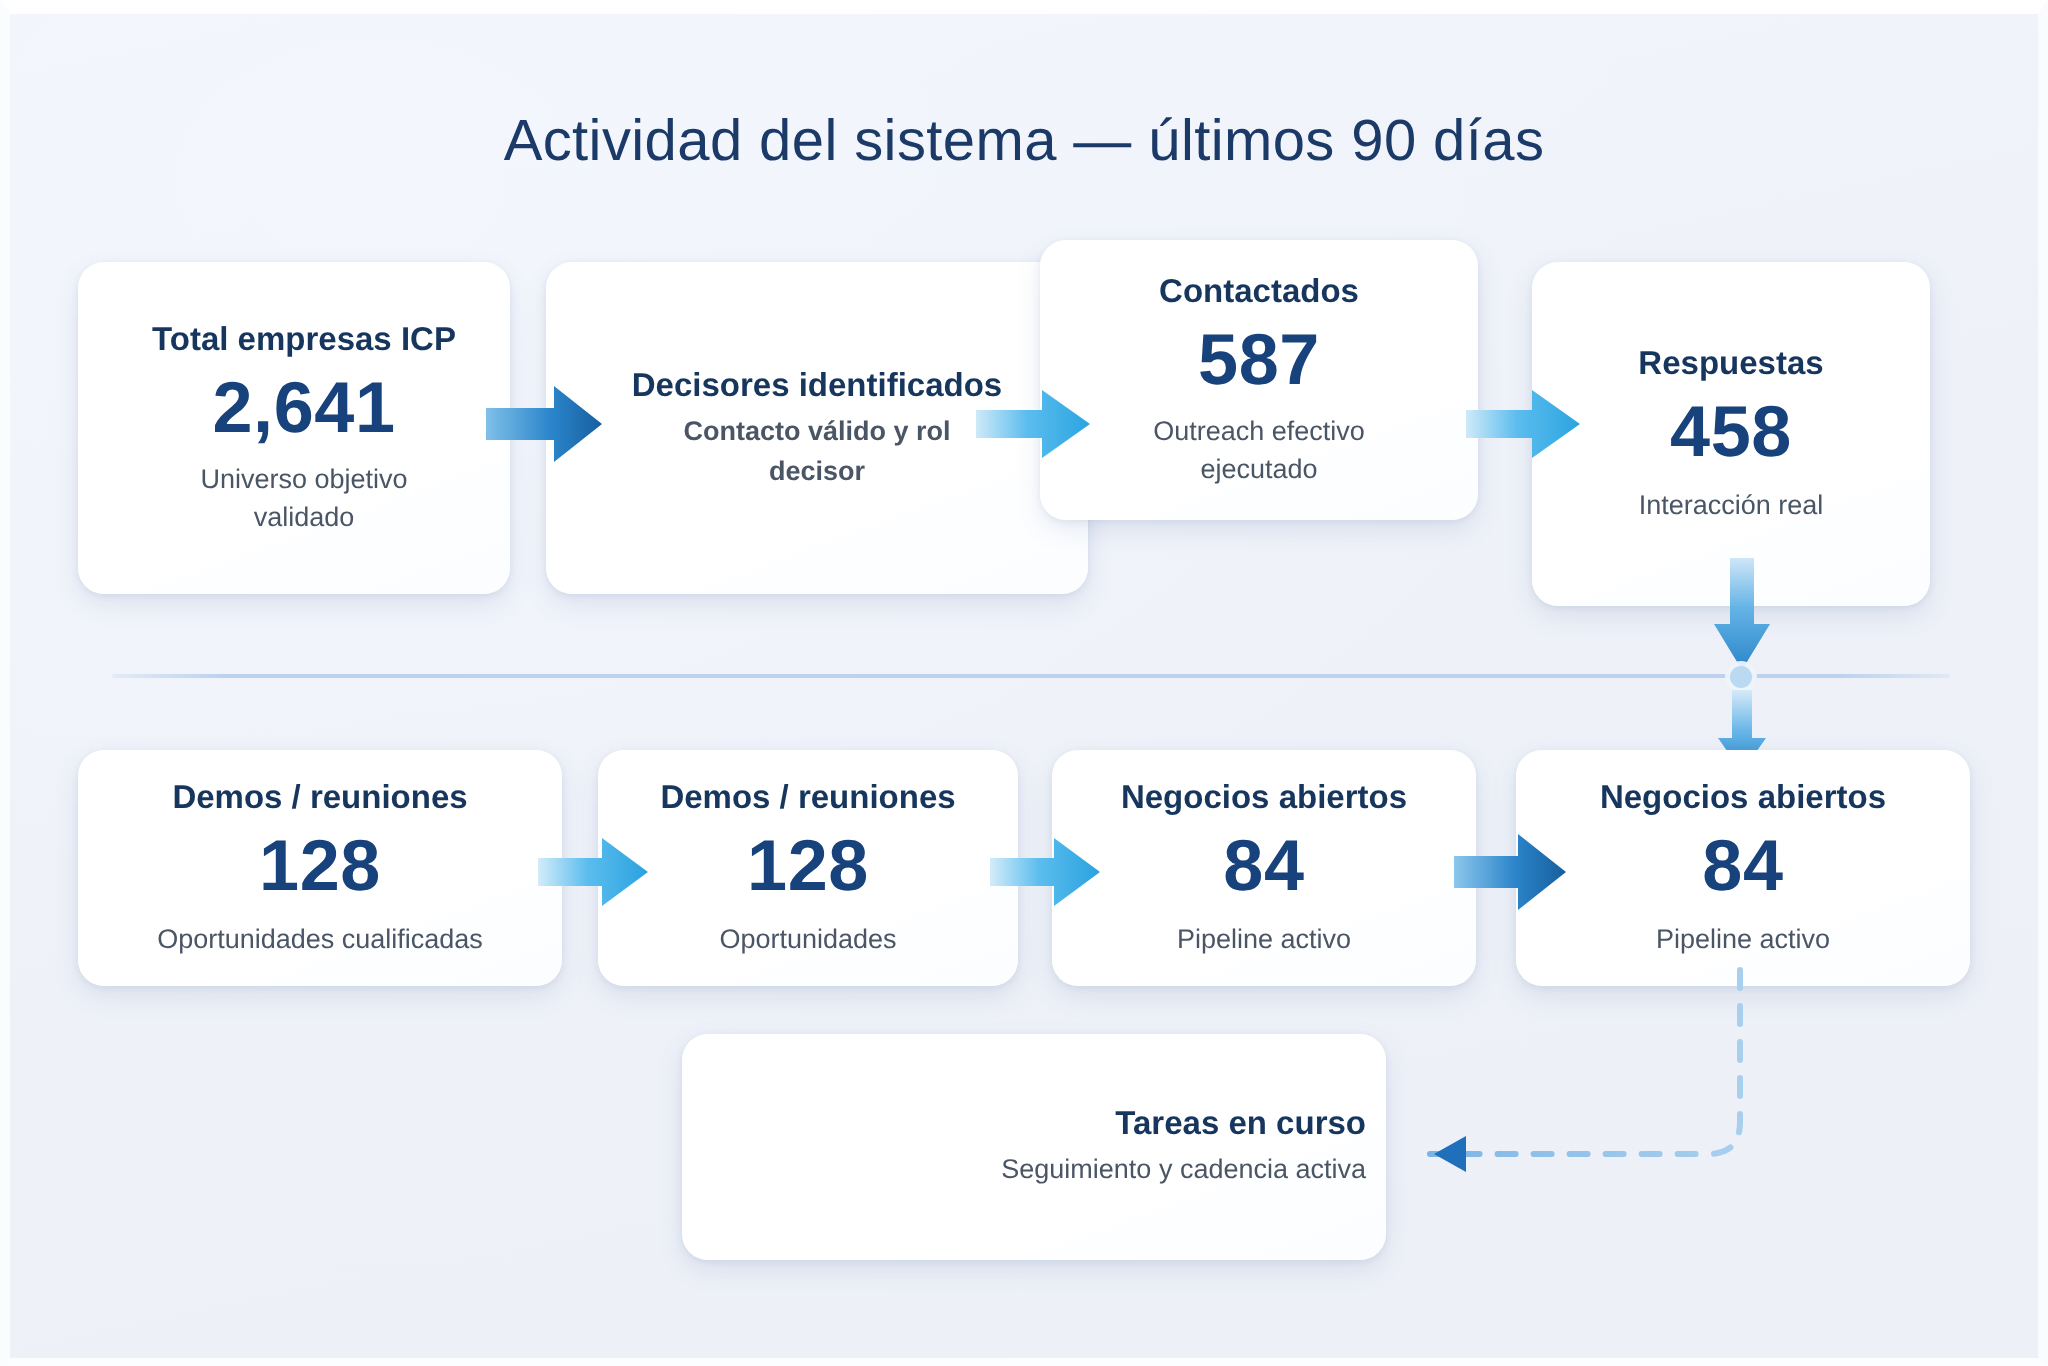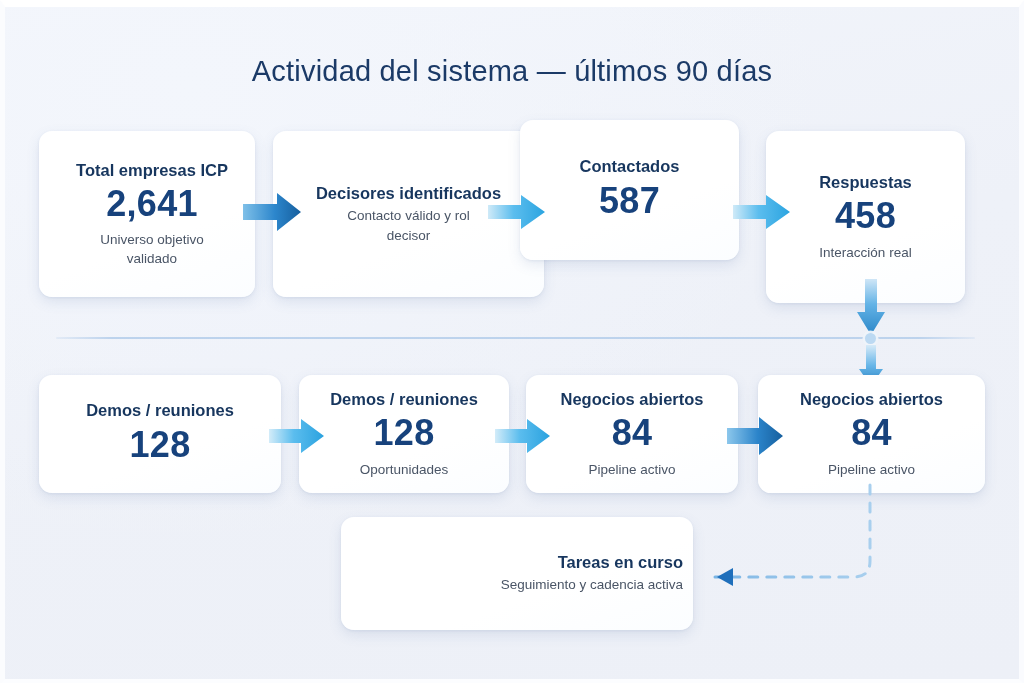--- a/index.html
+++ b/index.html
@@ -116,26 +116,27 @@
   <div id="title">Actividad del sistema — últimos 90 días</div>
 
   <div class="card" style="left:34px; top:124px; width:216px; height:166px;padding-left:20px;">
     <div class="c-title">Total empresas ICP</div>
     <div class="c-value">2,641</div>
     <div class="c-desc" style="max-width:150px;">Universo objetivo validado</div>
   </div>
 
   <div class="card" style="left:268px; top:124px; width:271px; height:166px;">
     <div class="c-title">Decisores identificados</div>
-    <div class="c-desc" style="max-width:152px;">Contacto válido y rol decisor</div>
+    <div class="c-desc" style="max-width:152px;font-weight:bold;">Contacto válido y rol decisor</div>
   </div>
 
   <div class="card" style="left:515px; top:113px; width:219px; height:140px;">
     <div class="c-title">Contactados</div>
     <div class="c-value">587</div>
+    <div class="c-desc" style="max-width:152px;">Outreach efectivo ejecutado</div>
   </div>
 
   <div class="card wide" style="left:761px; top:124px; width:199px; height:172px;">
     <div class="c-title">Respuestas</div>
     <div class="c-value">458</div>
     <div class="c-desc">Interacción real</div>
   </div>
 
   <div class="arrow-h" style="left:236px; top:184px;">
     <svg width="62" height="42" viewBox="0 0 62 42">
@@ -202,20 +203,21 @@
           <stop offset="100%" stop-color="#2a85c7"></stop>
         </linearGradient>
       </defs>
       <path d="M8 0 H18 V24 H25 L13 41 L1 24 H8 Z" fill="url(#gdown2)"></path>
     </svg>
   </div>
 
   <div class="card wide" style="left:34px; top:368px; width:242px; height:118px;">
     <div class="c-title">Demos / reuniones</div>
     <div class="c-value">128</div>
+    <div class="c-desc">Oportunidades cualificadas</div>
   </div>
 
   <div class="card wide" style="left:294px; top:368px; width:210px; height:118px;">
     <div class="c-title">Demos / reuniones</div>
     <div class="c-value">128</div>
     <div class="c-desc">Oportunidades</div>
   </div>
 
   <div class="card wide" style="left:521px; top:368px; width:212px; height:118px;">
     <div class="c-title">Negocios abiertos</div>

